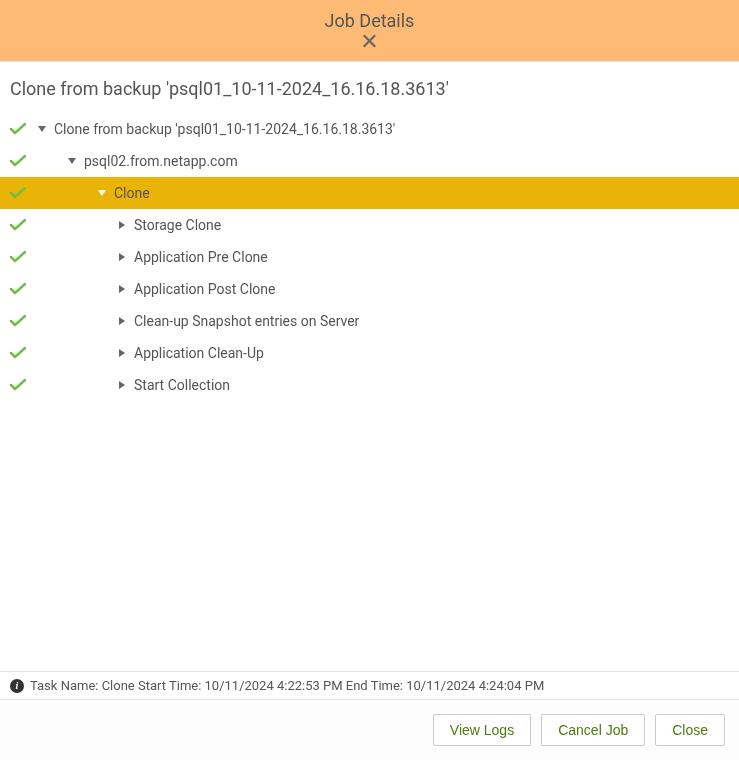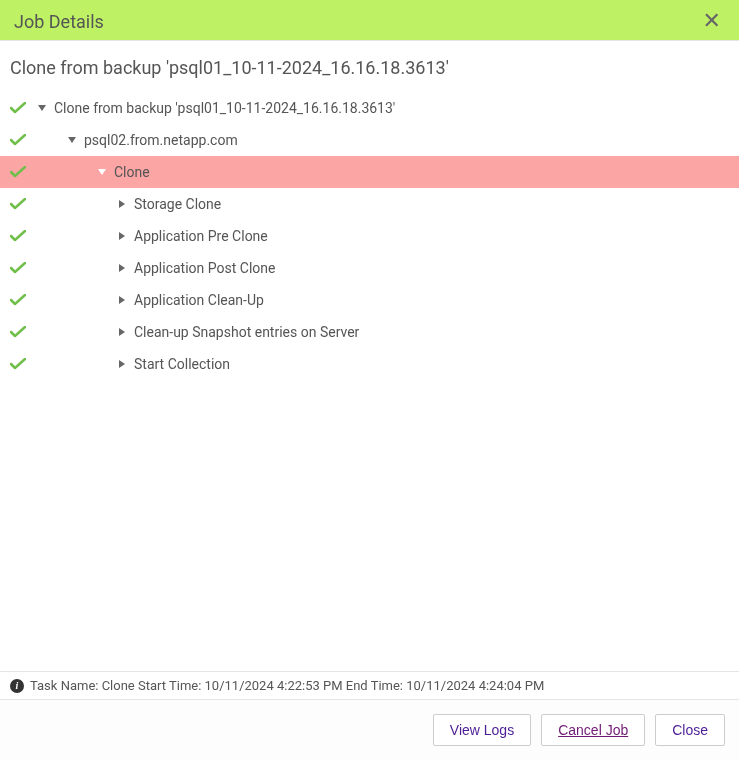--- a/index.html
+++ b/index.html
@@ -13,21 +13,22 @@
       display: flex;
       flex-direction: column;
       overflow: hidden;
     }
     .header {
       display: flex;
       align-items: center;
       justify-content: space-between;
       padding: 10px 14px 8px;
       border-bottom: 1px solid #e5e5e5;
-      background: #bef264;
+      background: #fdba74;
+      flex-direction: column;
     }
     .header-title {
       font-size: 18px;
       font-weight: 400;
       color: #555;
     }
     .close-x {
       font-size: 22px;
       color: #666;
       cursor: pointer;
@@ -52,21 +53,21 @@
     .tree-row {
       display: flex;
       align-items: center;
       min-height: 32px;
       padding: 4px 10px;
       font-size: 14px;
       color: #555;
       cursor: pointer;
     }
     .tree-row.selected {
-      background: #fca5a5;
+      background: #eab308;
     }
     .status-icon {
       width: 16px;
       flex-shrink: 0;
       display: flex;
       justify-content: center;
     }
     .status-icon svg {
       width: 16px;
       height: 12px;
@@ -135,30 +136,29 @@
       border-top: 1px solid #e5e5e5;
       padding: 14px 14px;
       display: flex;
       justify-content: flex-end;
       gap: 10px;
       background: #fdfdfd;
     }
     .btn {
       border: 1px solid #ccc;
       background: #fff;
-      color: #4c1d95;
+      color: #4d7c0f;
       font-size: 14px;
       padding: 7px 16px;
       cursor: pointer;
       border-radius: 2px;
     }
     .btn:disabled {
-      color: #701a75;
+      color: #4d7c0f;
       cursor: not-allowed;
-      text-decoration: underline;
     }
     
     .content-wrap::-webkit-scrollbar { width: 12px; }
     .content-wrap::-webkit-scrollbar-track { background: #f5f5f5; }
     .content-wrap::-webkit-scrollbar-thumb { background: #c7c7c7; border-radius: 0; }
   </style>
 </head>
 <body>
 
 <div class="header">
@@ -244,33 +244,33 @@
       <div class="tree-row">
         <span class="status-icon">
           <svg viewBox="0 0 16 12">
             <path d="M1 6 L5 10 L15 1" stroke="#6fbf4a" stroke-width="2.5" fill="none" stroke-linecap="round" stroke-linejoin="round"></path>
           </svg>
         </span>
         <span class="indent indent-3"></span>
         <span class="expand-icon">
           <span class="tri tri-right"></span>
         </span>
+        <span class="row-label">Clean-up Snapshot entries on Server</span>
+      </div>
+      <div class="tree-row">
+        <span class="status-icon">
+          <svg viewBox="0 0 16 12">
+            <path d="M1 6 L5 10 L15 1" stroke="#6fbf4a" stroke-width="2.5" fill="none" stroke-linecap="round" stroke-linejoin="round"></path>
+          </svg>
+        </span>
+        <span class="indent indent-3"></span>
+        <span class="expand-icon">
+          <span class="tri tri-right"></span>
+        </span>
         <span class="row-label">Application Clean-Up</span>
-      </div>
-      <div class="tree-row">
-        <span class="status-icon">
-          <svg viewBox="0 0 16 12">
-            <path d="M1 6 L5 10 L15 1" stroke="#6fbf4a" stroke-width="2.5" fill="none" stroke-linecap="round" stroke-linejoin="round"></path>
-          </svg>
-        </span>
-        <span class="indent indent-3"></span>
-        <span class="expand-icon">
-          <span class="tri tri-right"></span>
-        </span>
-        <span class="row-label">Clean-up Snapshot entries on Server</span>
       </div>
       <div class="tree-row">
         <span class="status-icon">
           <svg viewBox="0 0 16 12">
             <path d="M1 6 L5 10 L15 1" stroke="#6fbf4a" stroke-width="2.5" fill="none" stroke-linecap="round" stroke-linejoin="round"></path>
           </svg>
         </span>
         <span class="indent indent-3"></span>
         <span class="expand-icon">
           <span class="tri tri-right"></span>

